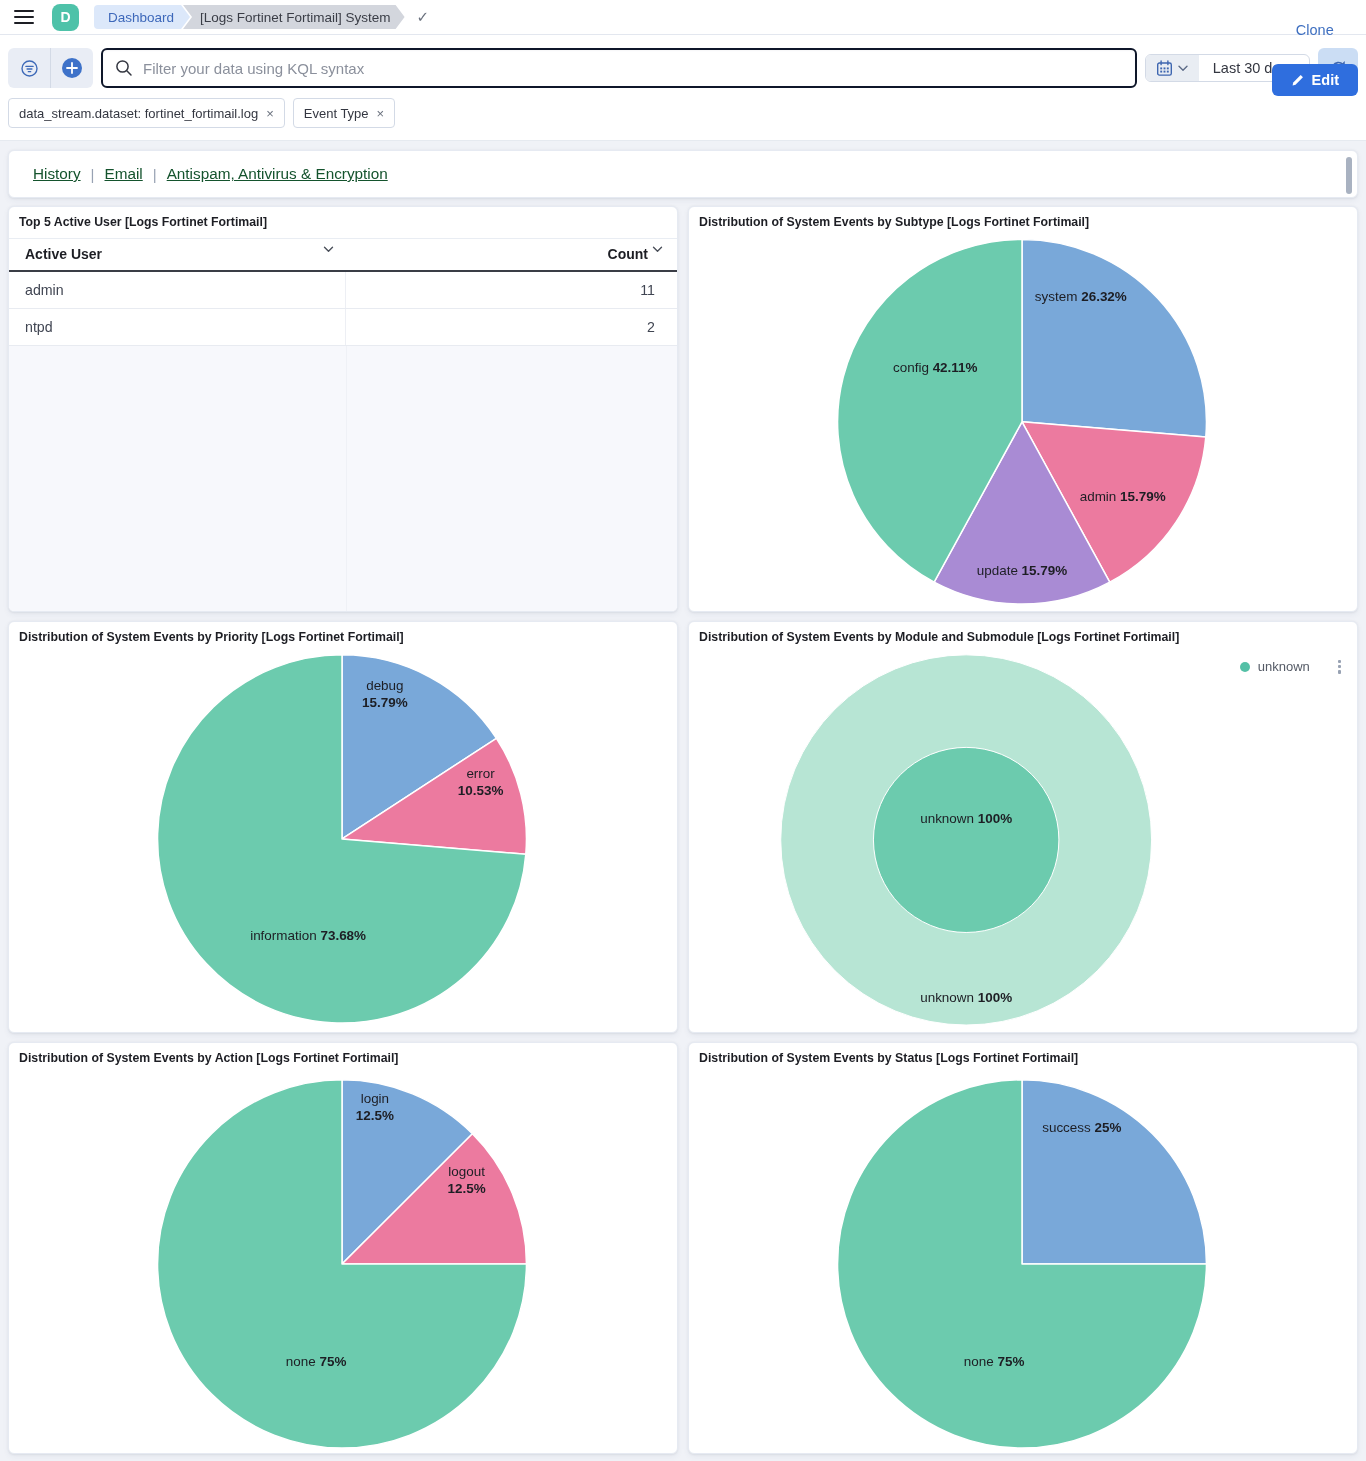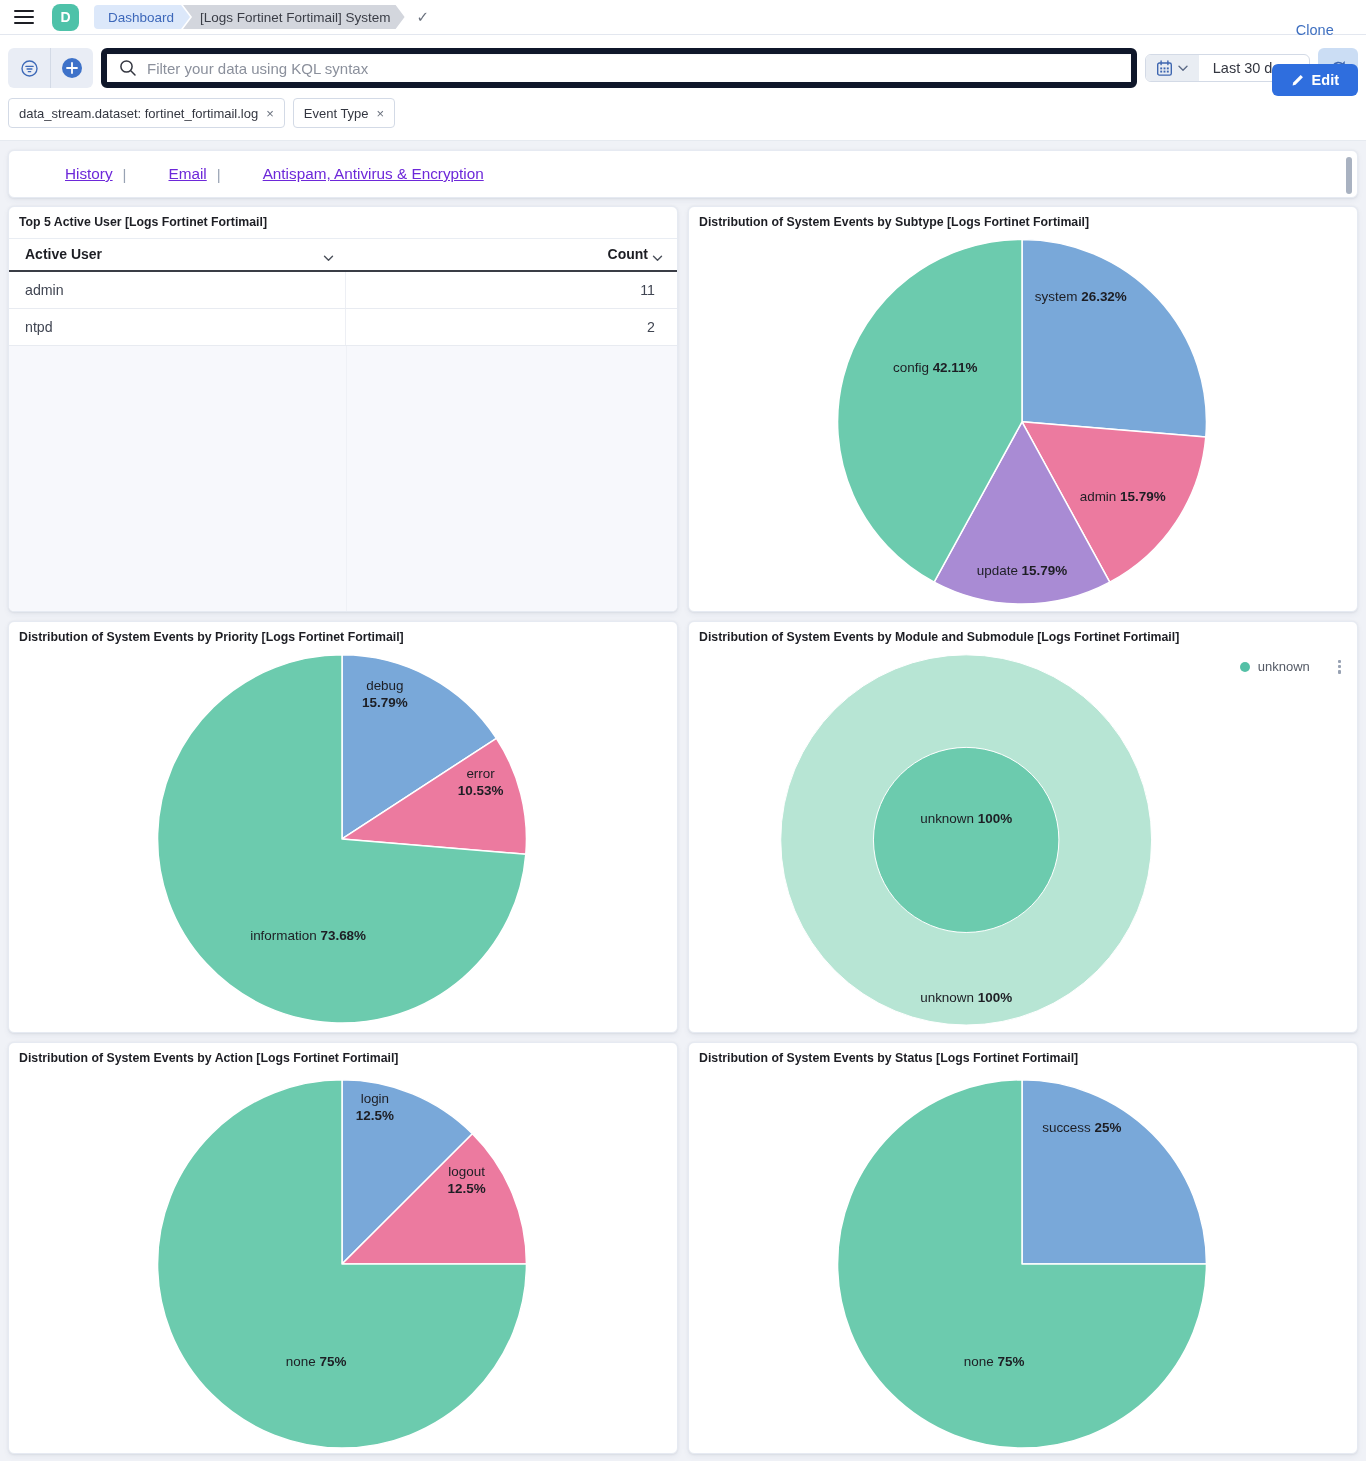--- a/index.html
+++ b/index.html
@@ -39,21 +39,21 @@
   }
   
   .querysection { background:#fff; padding:13px 8px 12px 8px; border-bottom:1px solid #E6EAF0; }
   .query-row { display:flex; align-items:center; gap:8px; }
   .filter-group {
     width:85px; height:40px; background:#E9EDF5; border-radius:6px; display:flex; align-items:center;
   }
   .filter-group .ibtn { flex:1; height:100%; display:flex; align-items:center; justify-content:center; cursor:pointer; }
   .filter-group .divider { width:1px; height:100%; background:#D3DAE6; }
   .kql-wrap {
-    flex:1; height:40px; background:#fff; border:6px solid #0f172a; border-radius:6px;
+    flex:1; height:40px; background:#fff; border:2px solid #0f172a; border-radius:6px;
     display:flex; align-items:center; padding:0 12px; box-shadow:inset 0 1px 2px rgba(100,110,130,.06);
   }
   .kql-wrap input {
     border:none; outline:none; flex:1; font-size:15px; font-family:inherit; color:#343741; background:transparent; margin-left:10px;
   }
   .kql-wrap input::placeholder { color:#8B909C; }
   .datepicker {
     height:28px; border:1px solid #D3DAE6; border-radius:6px; display:flex; align-items:stretch; overflow:hidden; background:#fff;
   }
   .date-left { width:53px; background:#E9EDF3; display:flex; align-items:center; justify-content:center; gap:5px; cursor:pointer; }
@@ -68,39 +68,39 @@
     gap:8px; padding:0 10px; font-size:13px; color:#343741; cursor:pointer;
   }
   .pill .x { color:#69707D; font-size:13px; cursor:pointer; }
   
   .content { padding:9px 8px 9px 8px; }
   .panelbox {
     background:#fff; border:1px solid #E6EAF2; border-radius:6px;
     box-shadow:0 0.9px 2px rgba(45,60,90,.08), 0 2.5px 6px rgba(45,60,90,.05);
   }
   .links-panel { height:48px; display:flex; align-items:center; padding:0 24px; margin-bottom:8px; position:relative; }
-  .links-panel a { color:#6d28d9; font-size:15.3px; text-decoration:underline; cursor:pointer;margin-left:32px; }
+  .links-panel a { color:#14532d; font-size:15.3px; text-decoration:underline; cursor:pointer; }
   .link-sep { color:#98A2B3; margin:0 10px; font-size:15px; }
   .links-scrollbar { position:absolute; right:5px; top:6px; width:6px; height:37px; background:#A9B2C1; border-radius:3px; }
   .grid {
     display:grid; grid-template-columns:670px 670px; grid-template-rows:406px 412px 412px; gap:9px 10px;
   }
   .panel { position:relative; overflow:hidden; display:flex; flex-direction:column; }
   .panel-title {
     font-size:12.3px; font-weight:700; color:#1D1E24; padding:8px 10px 6px 10px; position:relative; z-index:2; line-height:1.2;
   }
   .chart-fill { position:absolute; inset:0; z-index:1; }
   .chart-fill svg { display:block; width:100%; height:100%; }
   
   .tbl { display:flex; flex-direction:column; flex:1; margin-top:2px; }
   .tbl-headrow {
     display:grid; grid-template-columns:337px 1fr; height:34px; align-items:center;
     border-top:1px solid #E9EDF3; border-bottom:2px solid #3A3D46;
   }
-  .th { font-size:14px; font-weight:700; color:#1D1E24; display:flex; align-items:flex-end; cursor:pointer; }
+  .th { font-size:14px; font-weight:700; color:#1D1E24; display:flex; align-items:flex-start; cursor:pointer; }
   .th.left { padding-left:16px; }
   .th.left .sort { margin-left:auto; margin-right:12px; }
   .th.right { justify-content:flex-end; padding-right:14px; gap:4px; }
   .tbl-row { display:grid; grid-template-columns:337px 1fr; height:37px; align-items:center; border-bottom:1px solid #E8EBF1; }
   .td { font-size:14.2px; color:#404552; }
   .td.left { padding-left:16px; border-right:1px solid #EDEFF4; height:100%; display:flex; align-items:center; }
   .td.right { text-align:right; padding-right:22px; }
   .tbl-body { flex:1; background:#F7F8FC; position:relative; }
   .tbl-body::after { content:""; position:absolute; left:337px; top:0; bottom:0; width:1px; background:#EFF1F6; }
   

